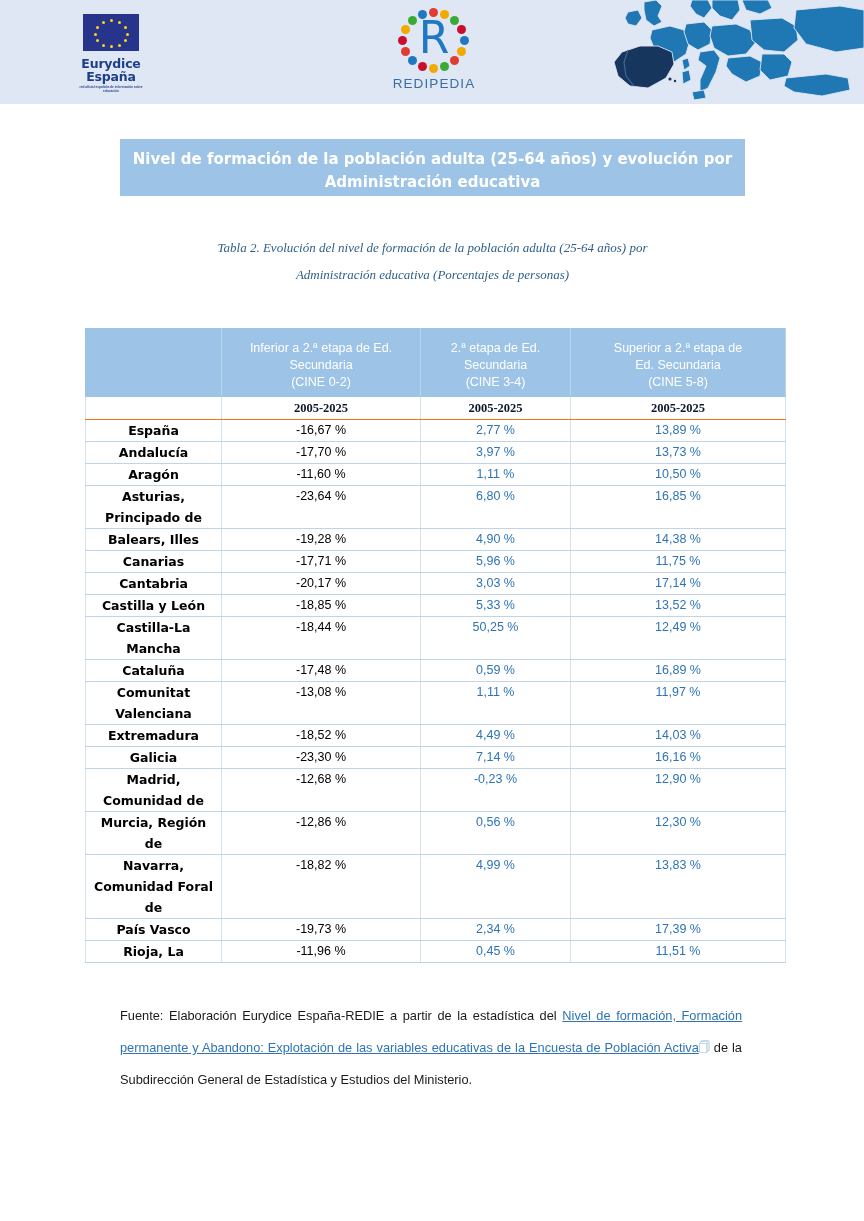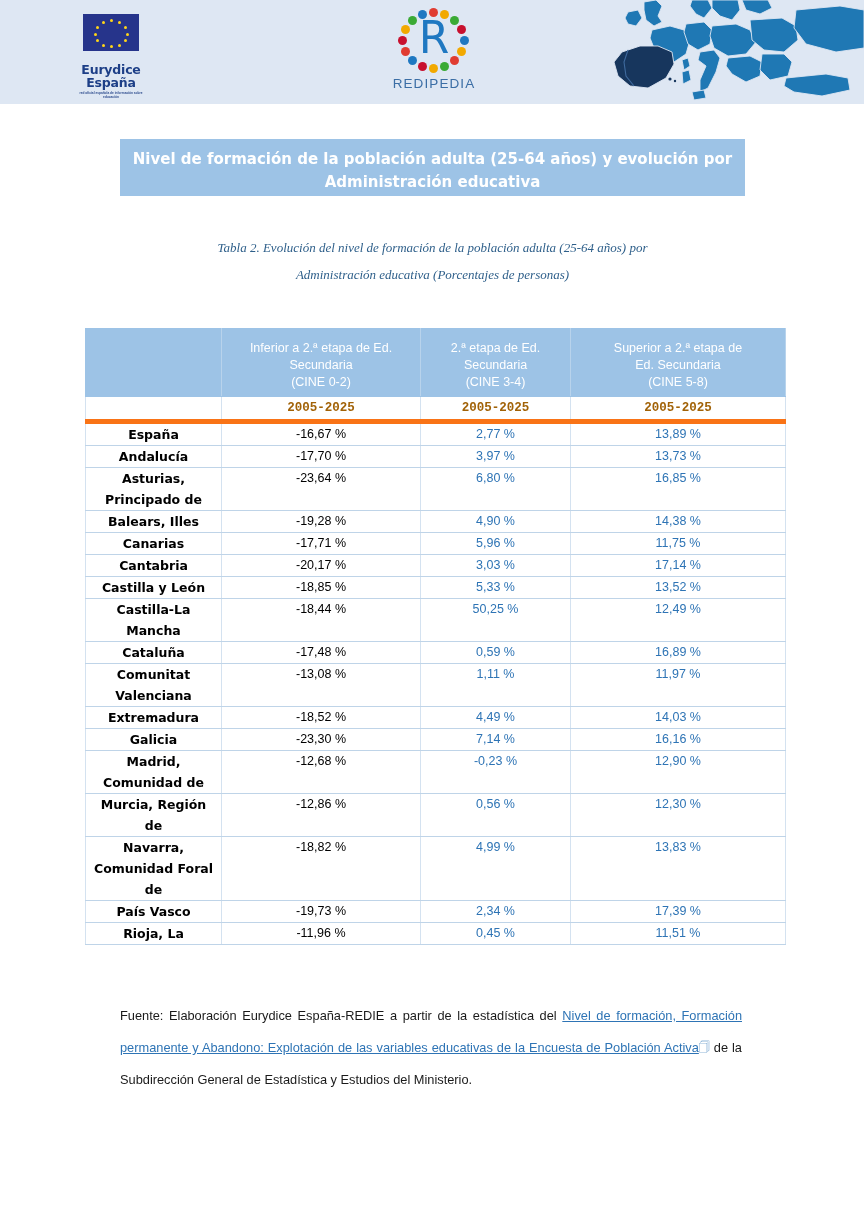--- a/index.html
+++ b/index.html
@@ -48,21 +48,21 @@
   }
   .logo-eurydice .line1,
   .logo-eurydice .line2 {
     font-family: "DejaVu Sans", sans-serif;
     font-weight: bold;
     font-size: 12.5px;
     color: #1d3f87;
     line-height: 13px;
     letter-spacing: -0.2px;
   }
-  .logo-eurydice .line1 { margin-top: 12px; }
+  .logo-eurydice .line1 { margin-top: 6px; }
   .logo-eurydice .sub {
     font-size: 3.2px;
     color: #2b4a8d;
     line-height: 4.2px;
     margin-top: 2px;
     font-weight: bold;
   }
 
   .logo-redipedia {
     position: absolute;
@@ -178,29 +178,29 @@
     padding-bottom: 5px;
     border-bottom: 1px solid #9dc3e6;
     border-left-color: #b8d3ec;
     border-right-color: #b8d3ec;
   }
   table.data tr.head th.blank {
     border-left-color: #9dc3e6;
   }
   table.data tr.period th {
     background: #ffffff;
-    color: #a16207;
-    font-family: Liberation Mono, monospace;
+    color: #0f172a;
+    font-family: Liberation Serif, serif;
     font-weight: bold;
     font-size: 12.5px;
     text-align: center;
     height: 22px;
     line-height: 22px;
     padding: 0 4px;
-    border-bottom: 5px solid #f97316;
+    border-bottom: 1px solid #f97316;
   }
   table.data tbody td {
     font-size: 12.5px;
     line-height: 21px;
     height: 21px;
     background: #ffffff;
   }
   table.data td.region {
     font-family: "DejaVu Sans", sans-serif;
     font-weight: bold;
@@ -391,20 +391,26 @@
           <td class="v0">-16,67 %</td>
           <td class="v1">2,77 %</td>
           <td class="v2">13,89 %</td>
         </tr>
         <tr>
           <td class="region">Andalucía</td>
           <td class="v0">-17,70 %</td>
           <td class="v1">3,97 %</td>
           <td class="v2">13,73 %</td>
         </tr>
+        <tr>
+          <td class="region">Aragón</td>
+          <td class="v0">-11,60 %</td>
+          <td class="v1">1,11 %</td>
+          <td class="v2">10,50 %</td>
+        </tr>
         <tr class="tall">
           <td class="region">Asturias, Principado de</td>
           <td class="v0">-23,64 %</td>
           <td class="v1">6,80 %</td>
           <td class="v2">16,85 %</td>
         </tr>
         <tr>
           <td class="region">Balears, Illes</td>
           <td class="v0">-19,28 %</td>
           <td class="v1">4,90 %</td>

